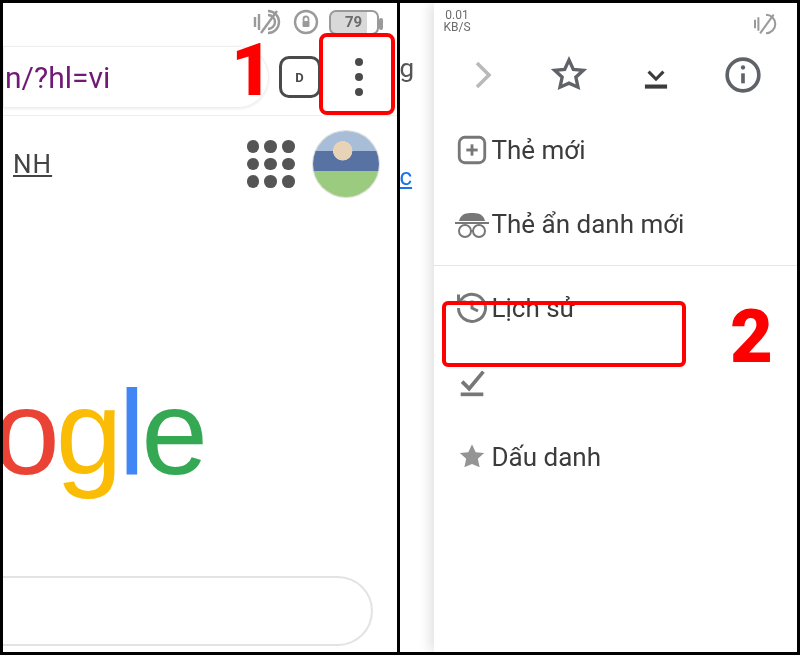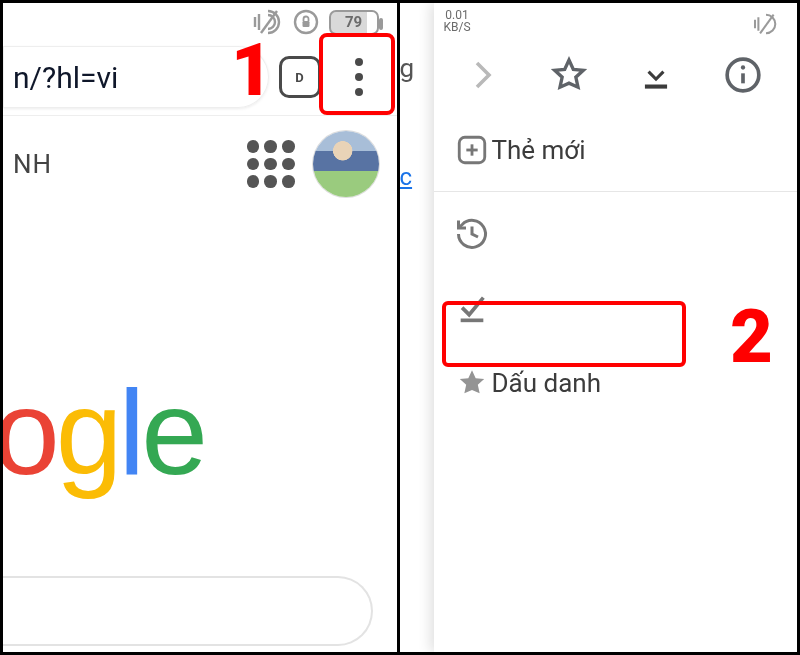--- a/index.html
+++ b/index.html
@@ -61,23 +61,23 @@
     display:flex; align-items:center;
     padding: 0 8px 0 0;
     position: relative;
   }
   .url-pill {
     background:#fff;
     height: 62px;
     flex:1;
     border-radius: 0 31px 31px 0;
     display:flex; align-items:center;
-    padding-left: 10px;
+    padding-left: 2px;
     font-size: 30px;
-    color:#0f172a;
+    color:#701a75;
     box-shadow: 0 1px 3px rgba(0,0,0,.08), inset 0 0 0 1px #eee;
     margin-right: 10px;
   }
   .tabs-badge {
     width:42px; height:42px;
     border:3.5px solid #4a4a4a;
     border-radius:10px;
     display:flex; align-items:center; justify-content:center;
     font-size:13px; font-weight:700; color:#4a4a4a;
     margin-right: 8px;
@@ -97,21 +97,21 @@
     pointer-events:none;
   }
   .num-1 {
     position:absolute; color:#f00; font-weight:900; font-size:72px;
     top: 25px; left: 228px;
   }
   .tab-row-left {
     display:flex; align-items:center; gap:18px;
     padding: 18px 18px 0 10px;
   }
-  .tab-label { font-size:26px; color:#444; letter-spacing:1px; }
+  .tab-label { font-size:26px; color:#444; letter-spacing:1px;text-decoration:underline; }
   .apps-grid {
     width:48px; height:48px;
     display:grid; grid-template-columns:repeat(3,1fr); grid-template-rows:repeat(3,1fr);
     gap:5px; margin-left:auto;
   }
   .apps-grid span{ background:#555; border-radius:50%; }
   .avatar {
     width:66px; height:66px; border-radius:50%;
     background:
      radial-gradient(circle at 45% 30%, #e9d3b7 0 16%, transparent 17%),
@@ -283,31 +283,44 @@
       <div class="mi">
         <svg width="34" height="34" viewBox="0 0 24 24" fill="none" stroke="#777" stroke-width="2">
             <rect x="3" y="3" width="18" height="18" rx="4"></rect>
             <line x1="12" y1="8" x2="12" y2="16"></line>
             <line x1="8" y1="12" x2="16" y2="12"></line>
           </svg>
       </div>
       <span>Thẻ mới</span>
     </div>
 
+    <div class="menu-item">
+      <div class="mi">
+        <svg width="38" height="34" viewBox="0 0 38 30" fill="none" stroke="#777" stroke-width="2">
+            <path d="M6 12c2-8 8-8 13-8s11 0 13 8" fill="#777" stroke="none"></path>
+            <path d="M2 14h34"></path>
+            <circle cx="12" cy="22" r="6"></circle>
+            <circle cx="26" cy="22" r="6"></circle>
+            <path d="M18 22h2"></path>
+          </svg>
+      </div>
+      <span>Thẻ ẩn danh mới</span>
+    </div>
 
     <div class="divider"></div>
 
     <div class="menu-item">
       <div class="mi">
         <svg width="36" height="36" viewBox="0 0 24 24" fill="none" stroke="#777" stroke-width="2">
             <path d="M3 12a9 9 0 1 0 2.5-6.3L3 8"></path>
             <polyline points="3 3 3 8 8 8"></polyline>
             <polyline points="12 7 12 12 16 14"></polyline>
           </svg>
       </div>
+      <span>Lịch sử</span>
     </div>
 
     <div class="menu-item">
       <div class="mi">
         <svg width="34" height="34" viewBox="0 0 24 24" fill="none" stroke="#777" stroke-width="2.6">
             <polyline points="5 11 10 16 20 4"></polyline>
             <line x1="4" y1="20" x2="20" y2="20"></line>
           </svg>
       </div>
     </div>

